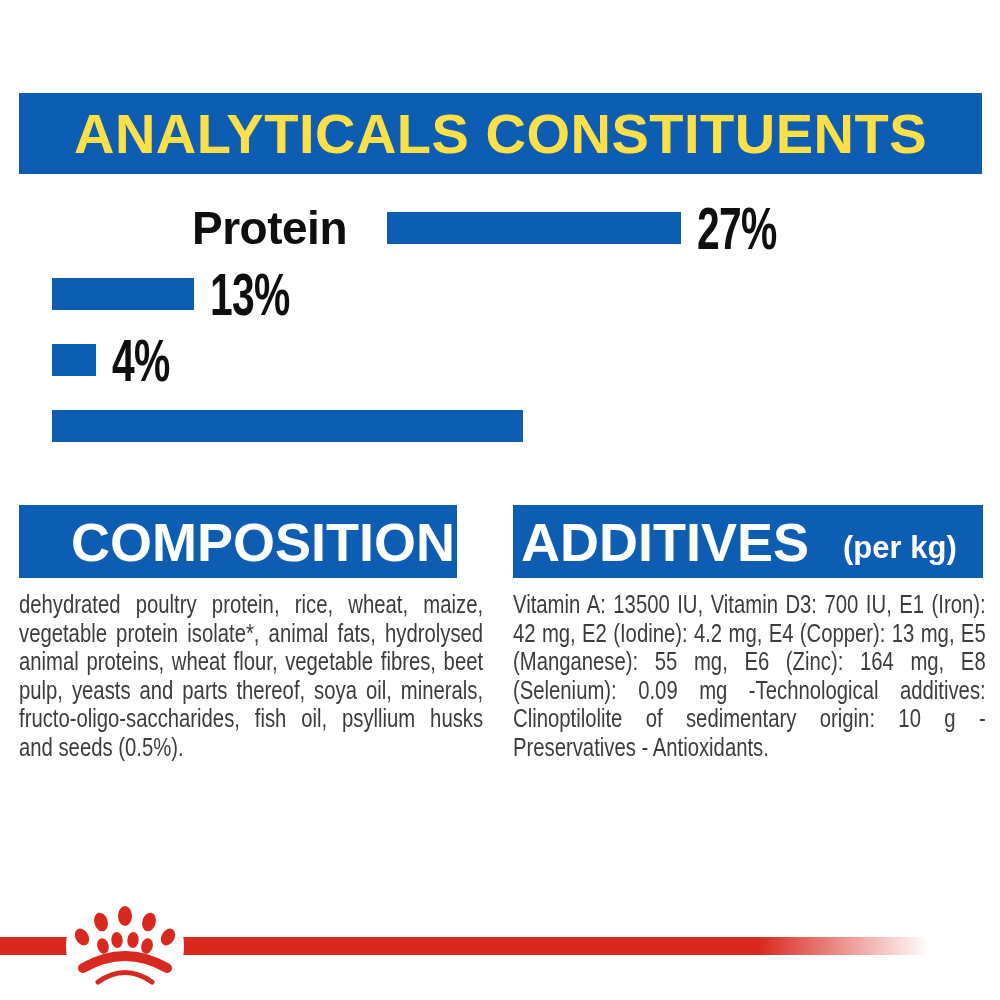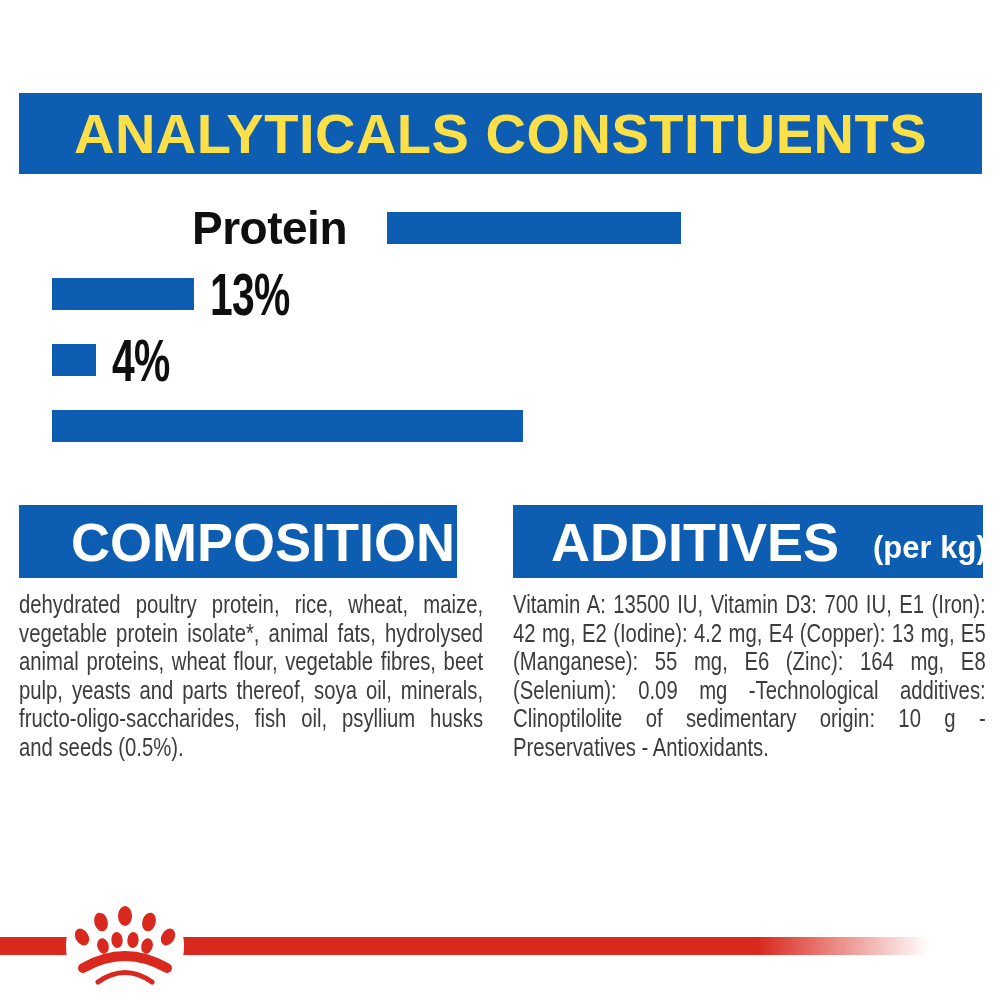--- a/index.html
+++ b/index.html
@@ -29,21 +29,21 @@
     margin-left:40px;height:32px;background:var(--blue);flex:none;
   }
   .chart-row .val{margin-left:16px;white-space:nowrap;}
   .chart-row .val span{
     display:inline-block;transform:scaleX(.68);transform-origin:0 50%;
     color:var(--ink);font-weight:700;font-size:60px;letter-spacing:-1px;
   }
 
   
   .banner-comp{left:19px;top:505px;width:438px;height:73px;padding-left:52px;box-sizing:border-box;}
-  .banner-add{left:513px;top:505px;width:470px;height:73px;padding-left:38px;box-sizing:border-box;align-items:baseline;}
+  .banner-add{left:513px;top:505px;width:470px;height:73px;padding-left:8px;box-sizing:border-box;align-items:baseline;}
   .banner-add{display:flex;align-items:center;}
   .sec-title{color:#fff;font-weight:700;font-size:54px;letter-spacing:0;white-space:nowrap;}
   .sec-suffix{color:#fff;font-weight:700;font-size:31px;margin-left:34px;position:relative;top:6px;white-space:nowrap;}
 
   
   .body-text{
     color:var(--body);font-size:26px;line-height:28.5px;text-align:justify;
     transform:scaleX(.78);transform-origin:0 0;letter-spacing:0;
   }
   .body-comp{left:19px;top:590px;width:595px;}
@@ -65,20 +65,21 @@
 
 <div class="abs banner banner-top">
   <span class="t">ANALYTICALS CONSTITUENTS</span>
 </div>
 
 <div class="abs chart">
 
 <div class="chart-row">
     <div class="lab">Protein</div>
     <div class="bar" style="width: 294px;"></div>
+    <div class="val"><span>27%</span></div>
   </div>
     <div class="chart-row">
     <div class="bar" style="width: 142px;"></div>
     <div class="val"><span>13%</span></div>
   </div>
     <div class="chart-row">
     <div class="bar" style="width: 44px;"></div>
     <div class="val"><span>4%</span></div>
   </div>
     <div class="chart-row">

